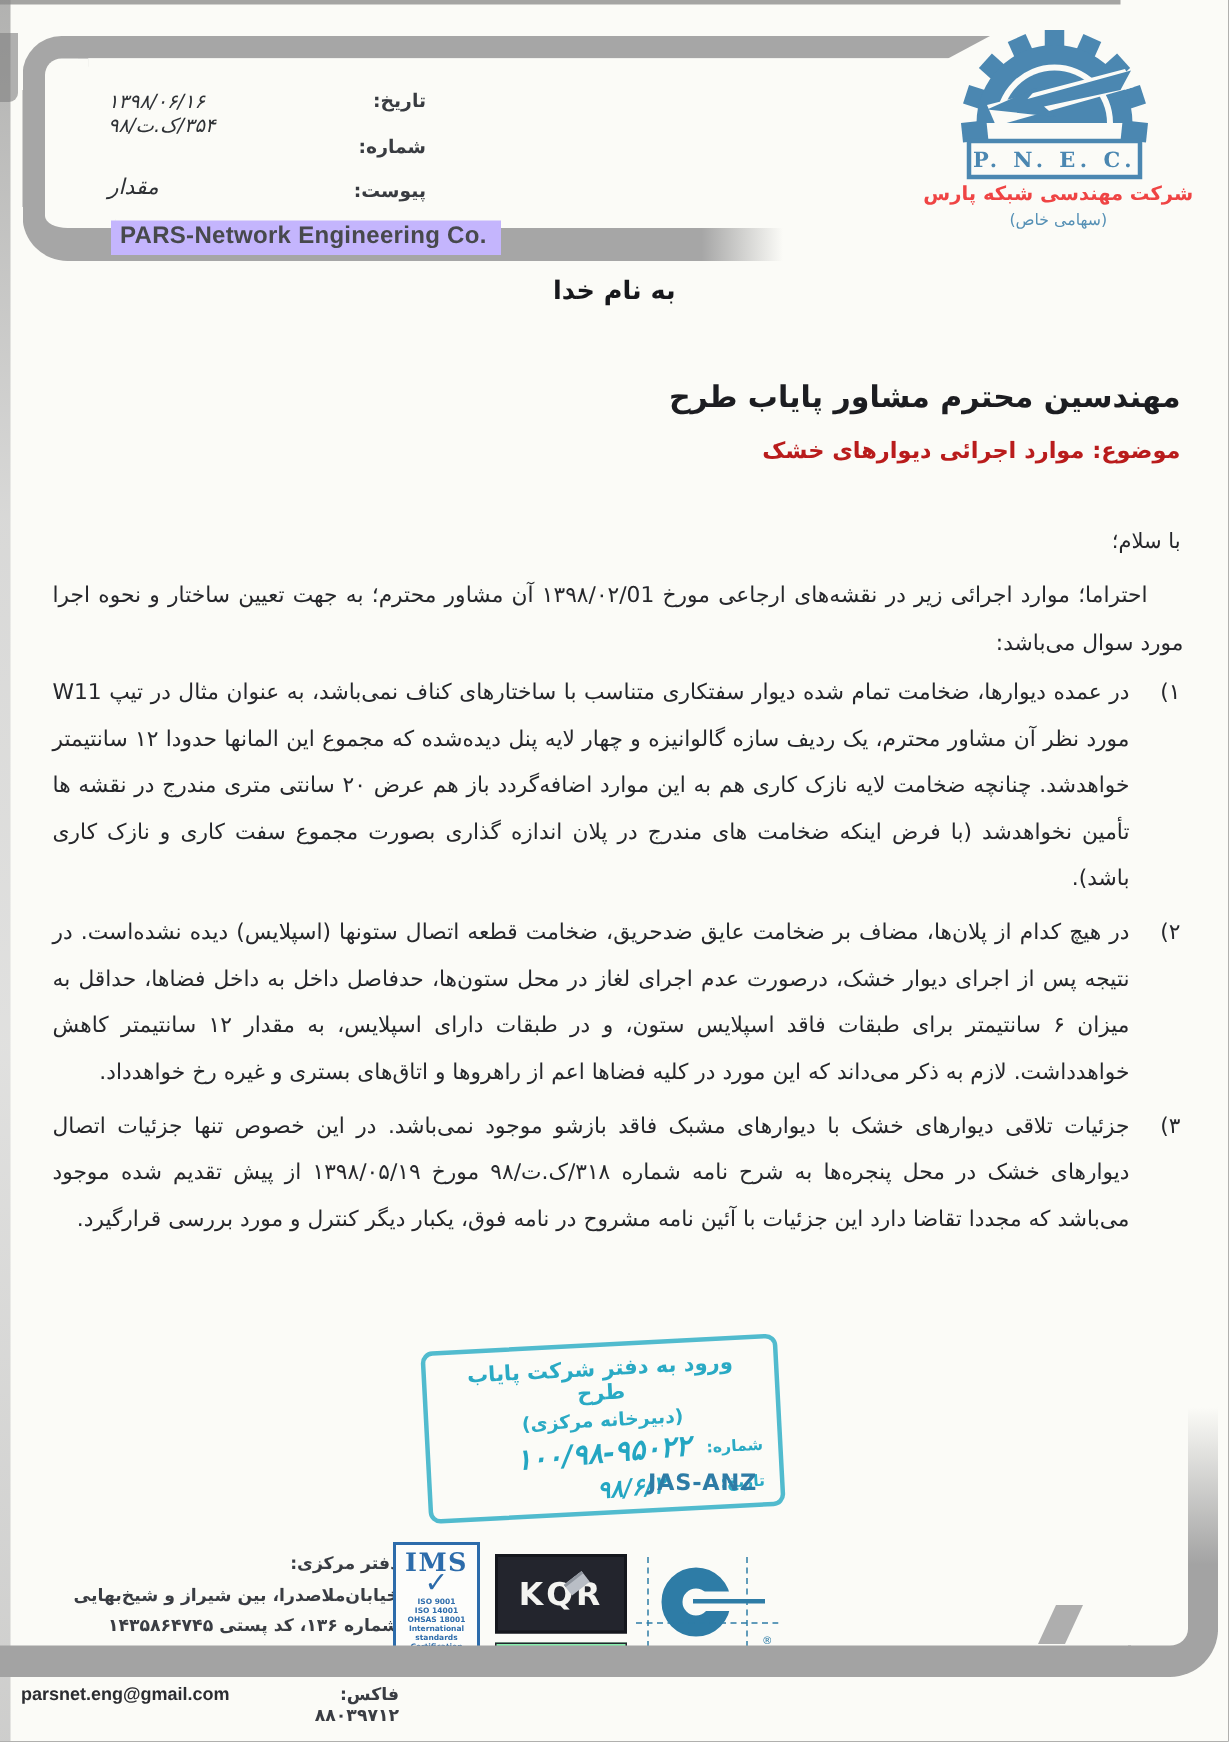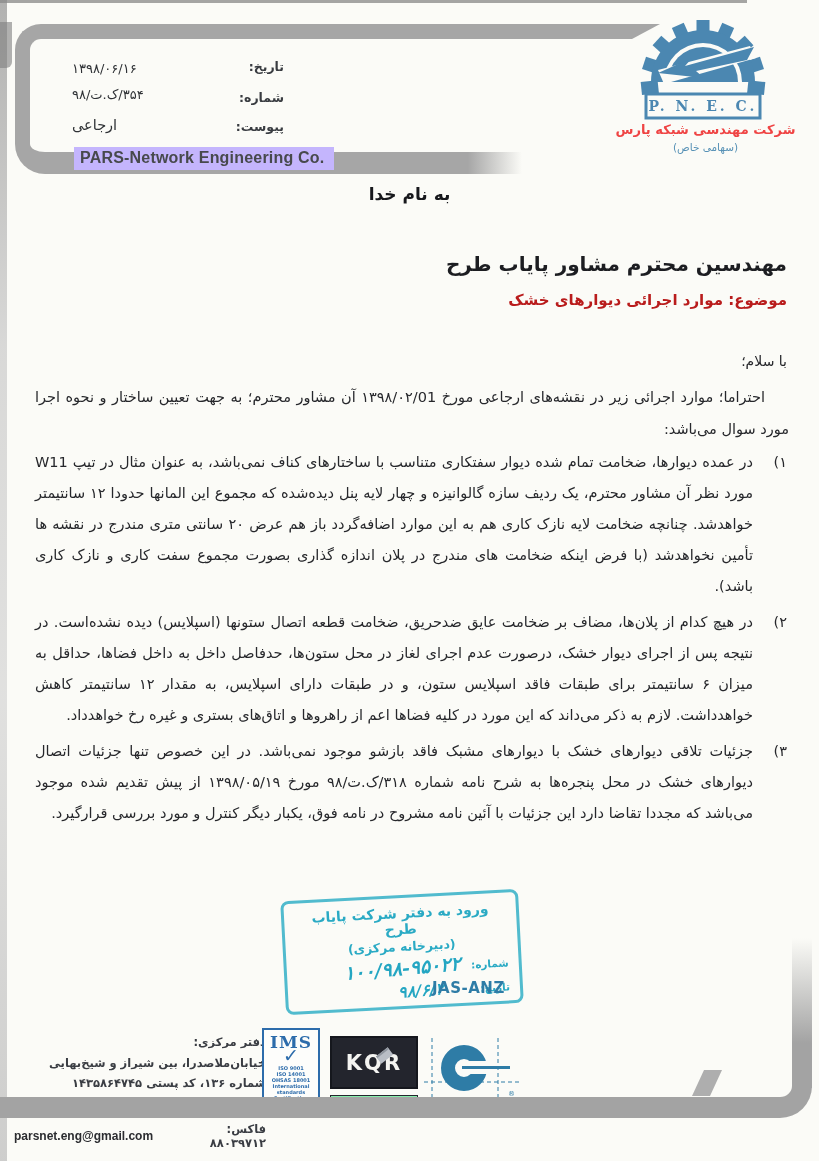--- a/index.html
+++ b/index.html
@@ -21,21 +21,21 @@
   .lh-leftband{position:absolute;left:15px;top:60px;width:15px;height:78px;background:#a6a6a6;}
   .lh-curve{position:absolute;left:15px;top:130px;width:62px;height:44px;box-sizing:border-box;
     border-left:15px solid #a6a6a6;border-bottom:22px solid #a6a6a6;border-bottom-left-radius:30px;}
   .lh-parsband{position:absolute;left:70px;top:152px;width:452px;height:22px;
     background:linear-gradient(to right,#a6a6a6 88%,rgba(166,166,166,0));}
   .pars-text{position:absolute;left:74px;top:147px;background:#c4b5fd;padding:2px 10px 3px 6px;
     font-family:"Liberation Sans","DejaVu Sans",sans-serif;font-weight:bold;font-size:16px;color:#47494c;letter-spacing:.2px;}
   
   .fld-label{position:absolute;left:232px;width:52px;text-align:right;direction:rtl;
     font-size:12.5px;font-weight:bold;color:#393c41;}
-  .fld-value{position:absolute;left:72px;width:155px;text-align:left;direction:rtl;font-size:13px;color:#2e3135;}
+  .fld-value{position:absolute;left:72px;width:155px;text-align:left;direction:rtl;font-size:13px;color:#2e3135;font-style:italic;}
   
   .logo-svg{position:absolute;left:628px;top:10px;}
   .logo-fa{position:absolute;left:608px;top:122px;width:195px;text-align:center;direction:rtl;
     font-weight:bold;font-size:13px;color:#ef4444;}
   .logo-type{position:absolute;left:608px;top:141px;width:195px;text-align:center;direction:rtl;
     font-size:10.5px;color:#5590b5;}
   
   .bismillah{position:absolute;left:0;right:0;top:184px;text-align:center;direction:rtl;
     font-weight:bold;font-size:17px;color:#17181c;}
   .recipient{position:absolute;right:32px;top:252px;direction:rtl;font-weight:bold;font-size:20px;color:#1c1d21;}
@@ -54,21 +54,21 @@
   .stamp-l1{font-size:14px;font-weight:bold;text-align:center;}
   .stamp-l2{font-size:12.5px;font-weight:bold;text-align:center;margin-top:2px;}
   .stamp-row{display:flex;align-items:center;gap:10px;margin-top:3px;}
   .stamp-label{font-size:10.5px;font-weight:bold;white-space:nowrap;}
   .stamp-hand{direction:ltr;unicode-bidi:isolate;font-family:"DejaVu Serif",serif;font-style:italic;
     font-weight:bold;font-size:19px;letter-spacing:1px;transform:rotate(-2deg);color:#19a2c0;}
   .stamp-hand.small{font-size:16px;margin-right:26px;}
   
   .addr{position:absolute;left:14px;top:1032px;width:252px;direction:rtl;text-align:right;
     font-weight:bold;font-size:11.5px;line-height:20.5px;color:#3a3d43;}
-  .faxrow{position:absolute;left:14px;top:1122px;width:252px;display:flex;justify-content:space-between;align-items:center;gap:48px;}
+  .faxrow{position:absolute;left:14px;top:1122px;width:252px;display:flex;justify-content:space-between;align-items:flex-start;gap:48px;}
   .email{font-family:"Liberation Sans","DejaVu Sans",sans-serif;font-weight:bold;font-size:12px;color:#2b2c30;}
   .fax{direction:rtl;font-weight:bold;font-size:11.5px;color:#3a3d43;}
   .ims{position:absolute;left:262px;top:1028px;width:58px;height:74px;box-sizing:border-box;
     border:2px solid #2d6cab;background:#fdfdfb;text-align:center;overflow:hidden;}
   .ims-title{font-family:"DejaVu Serif",serif;font-weight:bold;font-size:17px;color:#2d6cab;letter-spacing:1px;margin-top:2px;}
   .ims-check{font-size:19px;font-weight:bold;color:#2d6cab;line-height:14px;margin-top:-4px;}
   .ims-lines{margin-top:3px;font-size:5px;line-height:6px;color:#2d6cab;font-weight:bold;}
   .kqr{position:absolute;left:330px;top:1036px;width:88px;}
   .kqr-box{position:relative;height:53px;background:#23252d;border:2px solid #15171d;box-sizing:border-box;
     display:flex;align-items:center;justify-content:center;}
@@ -100,23 +100,23 @@
   <div class="lh-corner"></div>
   <div class="lh-topband"></div>
   <div class="lh-leftband"></div>
   <div class="lh-curve"></div>
   <div class="lh-parsband"></div>
   <div class="pars-text">PARS-Network Engineering Co.</div>
 
   <div class="fld-label" style="top:59px">تاریخ:</div>
   <div class="fld-value" style="top:61px">۱۳۹۸/۰۶/۱۶</div>
   <div class="fld-label" style="top:90px">شماره:</div>
-  <div class="fld-value" style="top:87px">۳۵۴/ک.ت/۹۸</div>
+  <div class="fld-value" style="top:77px">۳۵۴/ک.ت/۹۸</div>
   <div class="fld-label" style="top:119px">پیوست:</div>
-  <div class="fld-value" style="top:117px;font-size:14.5px">ارجاعی</div>
+  <div class="fld-value" style="top:117px;font-size:14.5px">مقدار</div>
 
   <svg class="logo-svg" width="150" height="112" viewBox="0 0 150 112">
     <g fill="#4b87b1">
       <rect x="68.5" y="10" width="13" height="17" transform="rotate(-96 75 72)"></rect>
       <rect x="68.5" y="10" width="13" height="17" transform="rotate(-72 75 72)"></rect>
       <rect x="68.5" y="10" width="13" height="17" transform="rotate(-48 75 72)"></rect>
       <rect x="68.5" y="10" width="13" height="17" transform="rotate(-24 75 72)"></rect>
       <rect x="68.5" y="10" width="13" height="17"></rect>
       <rect x="68.5" y="10" width="13" height="17" transform="rotate(24 75 72)"></rect>
       <rect x="68.5" y="10" width="13" height="17" transform="rotate(48 75 72)"></rect>

